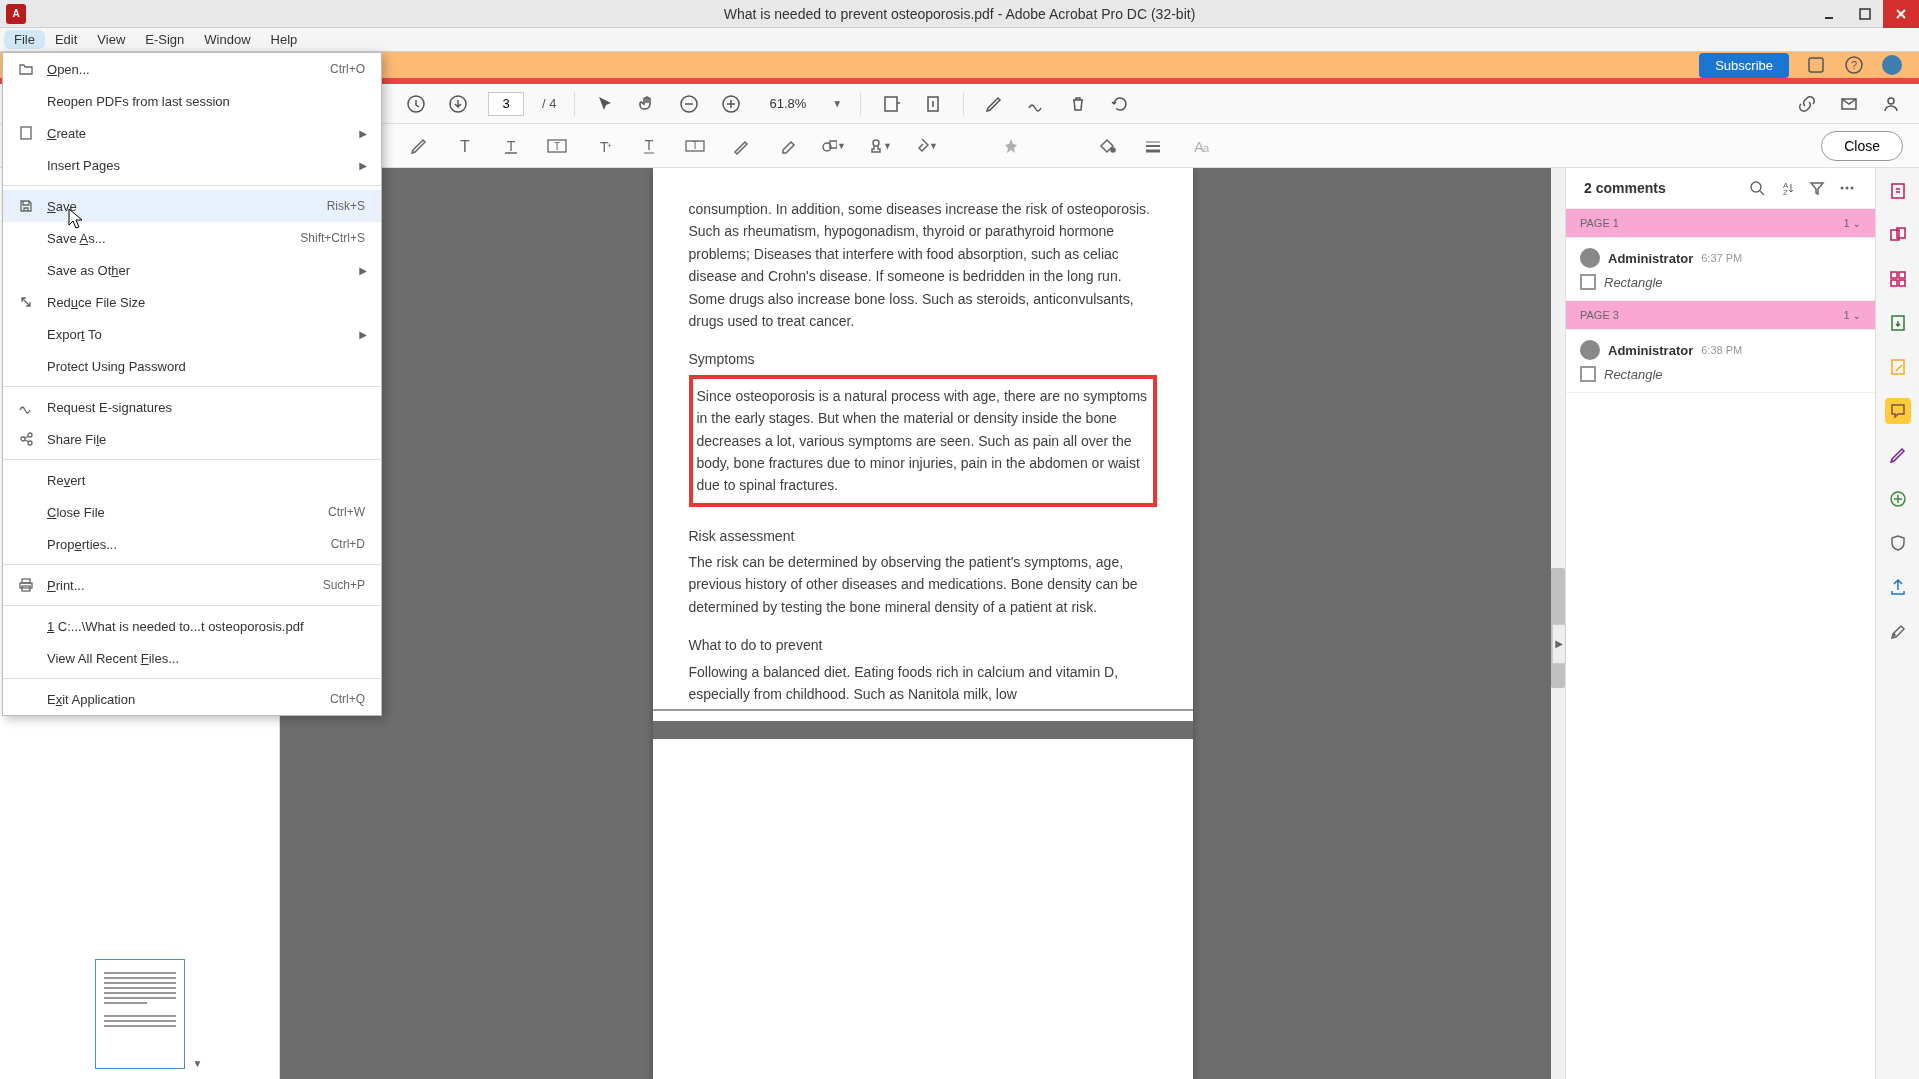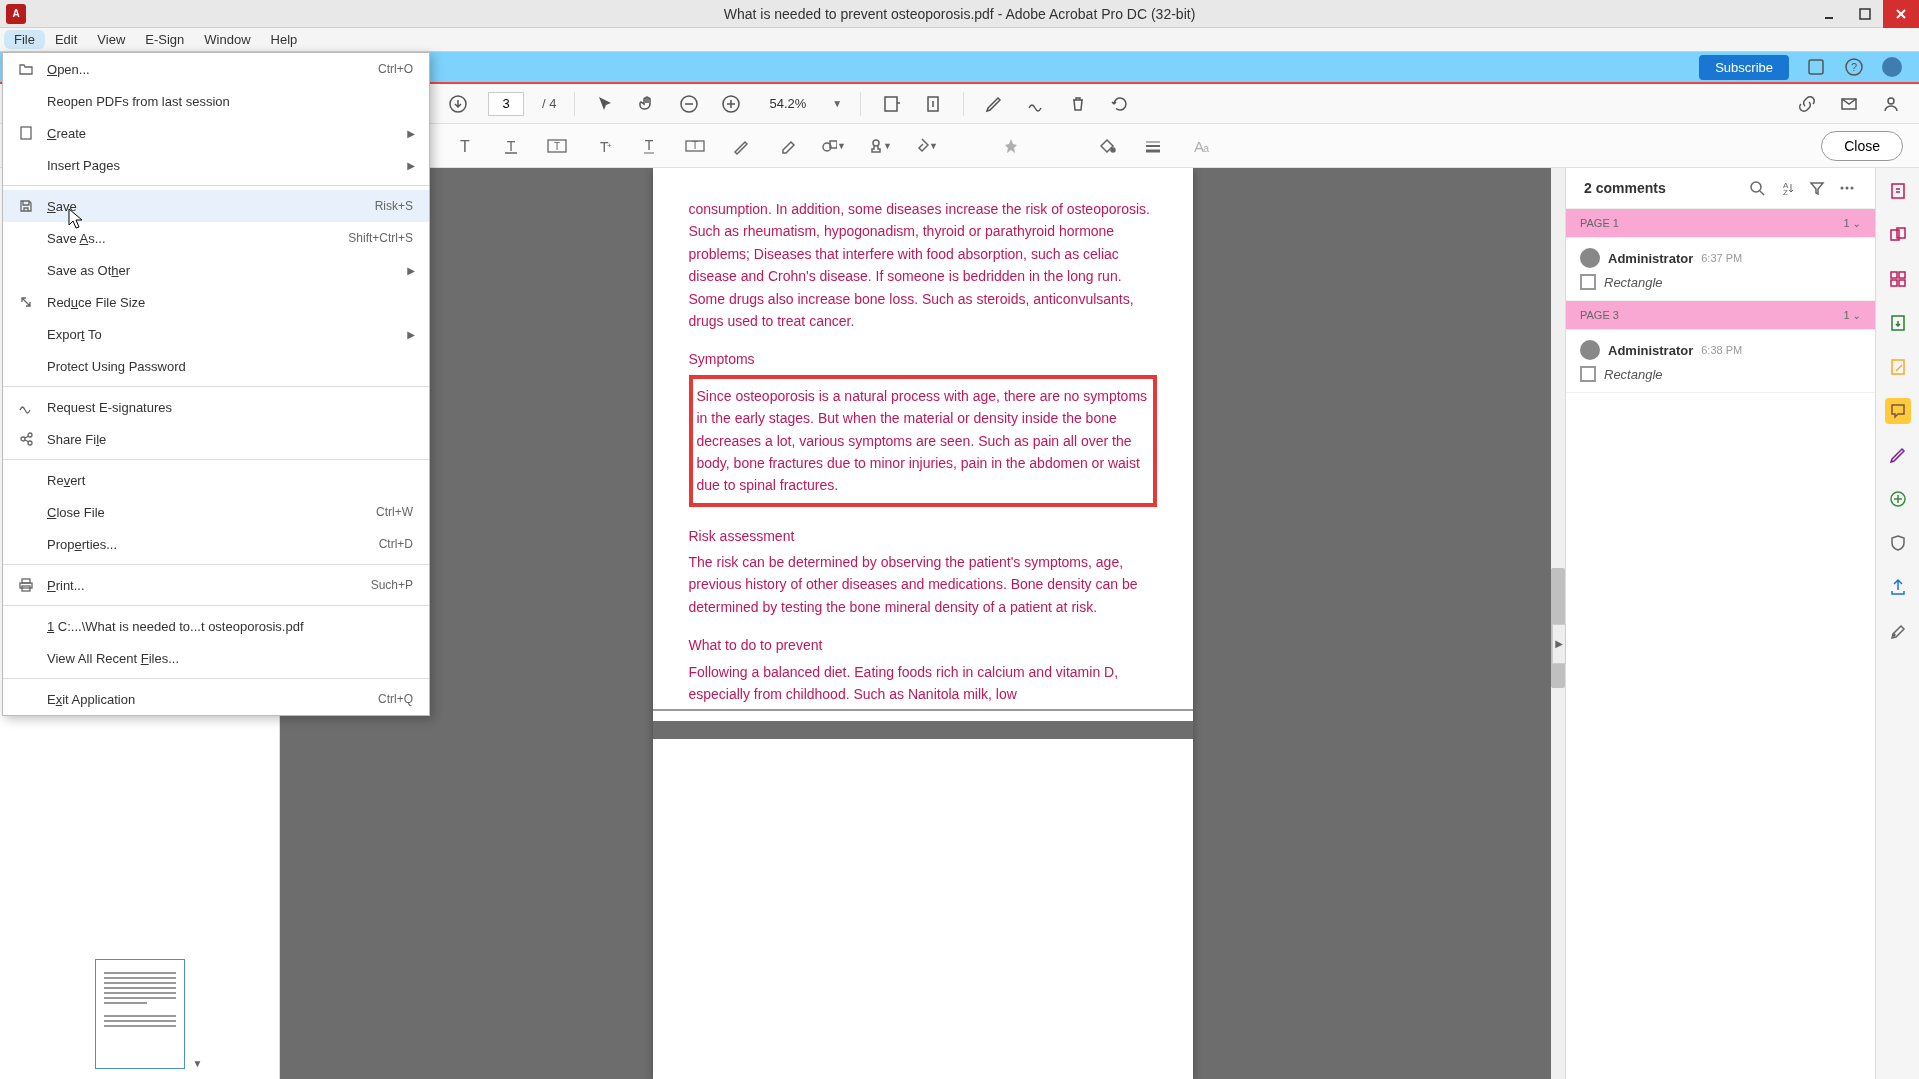--- a/index.html
+++ b/index.html
@@ -10,21 +10,21 @@
 .titlebar-title { position: absolute; left: 50%; transform: translateX(-50%); font-size: 14px; color: #333; }
 .win-controls { margin-left: auto; display: flex; }
 .win-btn { width: 36px; height: 28px; display: flex; align-items: center; justify-content: center; font-size: 14px; }
 .win-close { background: #d32f2f; color: #fff; }
 .win-close svg { stroke: #fff; }
 
 .menubar { height: 24px; background: #f5f5f5; display: flex; align-items: center; padding: 0 4px; border-bottom: 1px solid #d0d0d0; }
 .menubar-item { padding: 2px 10px; font-size: 13px; color: #333; border-radius: 6px; }
 .menubar-item.active { background: #d0e7f7; }
 
-.top-toolbar { height: 32px; background: #7dd3fc; display: flex; align-items: center; justify-content: flex-end; padding: 0 16px; gap: 16px; border-bottom: 2px solid #ef4444; }
+.top-toolbar { height: 32px; background: #fdba74; display: flex; align-items: center; justify-content: flex-end; padding: 0 16px; gap: 16px; border-bottom: 6px solid #ef4444; }
 .subscribe-btn { background: #1976d2; color: #fff; padding: 5px 16px; border-radius: 4px; font-size: 13px; border: none; }
 .tb-icon { width: 22px; height: 22px; display: flex; align-items: center; justify-content: center; color: #555; cursor: pointer; }
 
 .nav-toolbar { height: 40px; background: #f9f9f9; display: flex; align-items: center; padding: 0 16px; gap: 18px; border-bottom: 1px solid #e0e0e0; }
 .nav-icon { width: 24px; height: 24px; display: flex; align-items: center; justify-content: center; color: #555; }
 .page-input { width: 36px; height: 24px; text-align: center; border: 1px solid #ccc; font-size: 13px; }
 .page-total { font-size: 13px; color: #555; }
 .zoom-display { font-size: 13px; color: #333; padding: 2px 8px; }
 .nav-spacer { flex: 1; }
 .nav-divider { width: 1px; height: 24px; background: #ddd; }
@@ -35,21 +35,21 @@
 
 .main { display: flex; height: calc(100% - 168px); position: relative; }
 .left-panel { width: 280px; background: #fff; border-right: 1px solid #ddd; display: flex; flex-direction: column; }
 .thumb-area { flex: 1; padding: 10px; overflow: hidden; }
 .thumb { width: 90px; height: 110px; border: 1px solid #4a90d9; margin: 0 auto; background: #fff; padding: 12px 8px; }
 .thumb-line { height: 2px; background: #999; margin-bottom: 3px; }
 
 .doc-area { flex: 1; background: #6d6d6d; display: flex; justify-content: center; overflow: hidden; position: relative; }
 .doc-scroll { width: 14px; background: #f0f0f0; position: absolute; right: 0; top: 0; bottom: 0; }
 .doc-thumb { position: absolute; right: 0; width: 14px; height: 120px; top: 400px; background: #c0c0c0; border-radius: 2px; }
-.page { width: 540px; background: #fff; margin-top: 0; padding: 30px 36px 0 36px; font-size: 14px; line-height: 1.6; color: #be185d; box-shadow: 0 2px 8px rgba(0,0,0,.3); }
+.page { width: 540px; background: #fff; margin-top: 0; padding: 30px 36px 0 36px; font-size: 14px; line-height: 1.6; color: #404040; box-shadow: 0 2px 8px rgba(0,0,0,.3); }
 .para { margin-bottom: 16px; }
 .sect-h { margin-bottom: 4px; }
 .highlight-box { border: 4px solid #e53935; padding: 6px 4px; margin-bottom: 18px; }
 .page-break { height: 18px; background: #6d6d6d; margin: 12px -36px -30px -36px; }
 .page2-top { border-top: 2px solid #999; margin: 0 -36px; }
 
 .comments-panel { width: 310px; background: #fff; border-left: 1px solid #ddd; display: flex; flex-direction: column; }
 .c-header { display: flex; align-items: center; padding: 10px 18px; gap: 10px; border-bottom: 1px solid #eee; }
 .c-title { font-size: 14px; font-weight: 600; color: #333; flex: 1; }
 .c-hicon { width: 20px; height: 20px; display: flex; align-items: center; justify-content: center; color: #666; }
@@ -60,21 +60,21 @@
 .c-user { font-size: 13px; font-weight: 600; color: #333; }
 .c-time { font-size: 11px; color: #999; }
 .c-type-row { display: flex; align-items: center; gap: 8px; }
 .c-type-icon { width: 16px; height: 16px; border: 2px solid #999; }
 .c-type { font-size: 13px; color: #555; font-style: italic; }
 
 .right-rail { width: 44px; background: #f5f5f5; border-left: 1px solid #ddd; display: flex; flex-direction: column; align-items: center; padding-top: 10px; gap: 18px; }
 .rail-icon { width: 26px; height: 26px; display: flex; align-items: center; justify-content: center; color: #666; border-radius: 4px; }
 .rail-icon.active { background: #ffcb3d; }
 
-.file-menu { position: absolute; top: 52px; left: 2px; width: 428px; background: #fff; border: 1px solid #bbb; box-shadow: 3px 3px 10px rgba(0,0,0,.25); z-index: 100; }
+.file-menu { position: absolute; top: 52px; left: 2px; width: 380px; background: #fff; border: 1px solid #bbb; box-shadow: 3px 3px 10px rgba(0,0,0,.25); z-index: 100; }
 .fm-item { display: flex; align-items: center; padding: 6px 16px 6px 12px; font-size: 13px; color: #333; position: relative; }
 .fm-item.hover { background: #e8f1fb; }
 .fm-icon { width: 22px; height: 20px; margin-right: 10px; display: flex; align-items: center; justify-content: center; color: #666; }
 .fm-label { flex: 1; }
 .fm-shortcut { color: #666; font-size: 12px; }
 .fm-arrow { position: absolute; right: 14px; color: #666; font-size: 10px; }
 .fm-sep { height: 1px; background: #ddd; margin: 4px 0; }
 .fm-underline { text-decoration: underline; }
 
 .cursor { position: absolute; top: 208px; left: 68px; z-index: 200; pointer-events: none; }
@@ -169,21 +169,21 @@
         <line x1="6" y1="10" x2="14" y2="10"></line>
       </svg>
     </div>
   <div class="nav-icon">
       <svg width="20" height="20" fill="none" stroke="currentColor" stroke-width="1.5">
         <circle cx="10" cy="10" r="8"></circle>
         <line x1="6" y1="10" x2="14" y2="10"></line>
         <line x1="10" y1="6" x2="10" y2="14"></line>
       </svg>
     </div>
-  <span class="zoom-display">54.2%</span>
+  <span class="zoom-display">61.8%</span>
   <span style="color:#666;font-size:10px">▼</span>
   <div class="nav-divider"></div>
   <div class="nav-icon">
       <svg width="20" height="20" fill="none" stroke="currentColor" stroke-width="1.5">
         <rect x="4" y="3" width="12" height="14"></rect>
         <path d="M16 9l3 0"></path>
       </svg>
     </div>
   <div class="nav-icon">
       <svg width="20" height="20" fill="none" stroke="currentColor" stroke-width="1.5">

